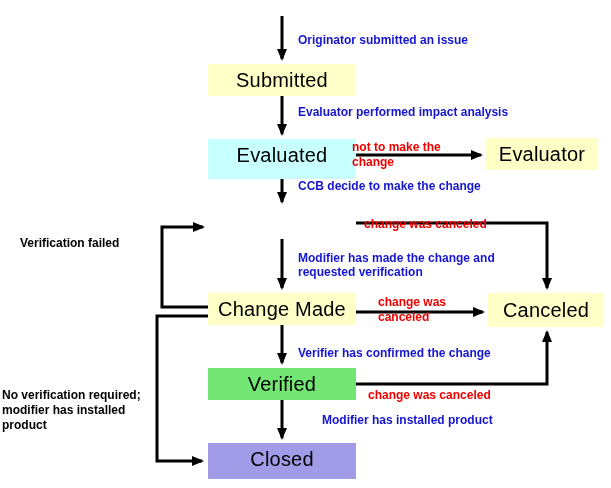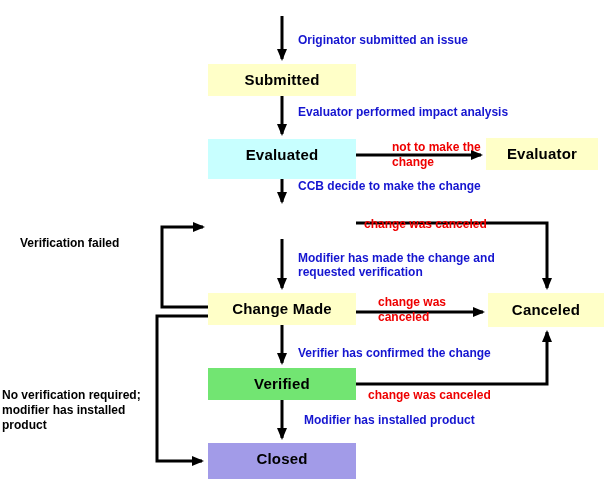--- a/index.html
+++ b/index.html
@@ -2,22 +2,22 @@
 <html style="--yellow: #FFFFC8; --cyan: #C8FFFF; --pink: #FFAAF8; --green: #72E572; --purple: #A29BE8; --blue_text: #1515D0; --red_text: #EE0000; --line: #000000;"><head>
 <meta charset="utf-8">
 <style>
   html,body{margin:0;padding:0;background:#fff;}
   #stage{
     position:relative;width:611px;height:488px;background:#fff;overflow:hidden;
     font-family:"Liberation Sans", sans-serif;
   }
   #connectors{position:absolute;left:0;top:0;width:611px;height:488px;}
   .state{
-    position:absolute;text-align:center;font-weight:bold;color:#000;
-    font-size:15px;letter-spacing:.2px;
+    position:absolute;text-align:center;font-weight:normal;color:#000;
+    font-size:20px;letter-spacing:.2px;
   }
   .lbl{
     position:absolute;font-weight:bold;font-size:12px;line-height:14px;
     white-space:pre-line;
   }
   .blue{color:var(--blue_text,#1515D0);}
   .red{color:var(--red_text,#EE0000);line-height:15px;}
   .black{color:#000;line-height:15px;}
   .f-yellow{background:var(--yellow,#FFFFC8);}
   .f-cyan{background:var(--cyan,#C8FFFF);}
@@ -59,23 +59,23 @@
   <div class="state f-yellow" style="left:488px;top:293px;width:116px;height:34px;line-height:34px;">Canceled</div>
   <div class="state f-green" style="left:208px;top:368px;width:148px;height:32px;line-height:32px;">Verified</div>
   <div class="state f-purple" style="left:208px;top:443px;width:148px;height:36px;line-height:32px;">Closed</div>
 
   <div class="lbl blue" style="left:298px;top:33px;">Originator submitted an issue</div>
   <div class="lbl blue" style="left:298px;top:105px;">Evaluator performed impact analysis</div>
   <div class="lbl blue" style="left:298px;top:179px;">CCB decide to make the change</div>
   <div class="lbl blue" style="left:298px;top:251px;">Modifier has made the change and
 requested verification</div>
   <div class="lbl blue" style="left:298px;top:346px;">Verifier has confirmed the change</div>
-  <div class="lbl blue" style="left:280px;top:413px;padding-left:24px;">Modifier has installed product</div>
+  <div class="lbl blue" style="left:298px;top:413px;padding-left:24px;">Modifier has installed product</div>
 
-  <div class="lbl red" style="left:352px;top:140px;margin-left:40px;">not to make the
+  <div class="lbl red" style="left:352px;top:140px;">not to make the
 change</div>
   <div class="lbl red" style="left:364px;top:217px;">change was canceled</div>
   <div class="lbl red" style="left:378px;top:295px;">change was
 canceled</div>
   <div class="lbl red" style="left:368px;top:388px;">change was canceled</div>
 
   <div class="lbl black" style="left:20px;top:236px;">Verification failed</div>
   <div class="lbl black" style="left:2px;top:388px;">No verification required;
 modifier has installed
 product</div>

